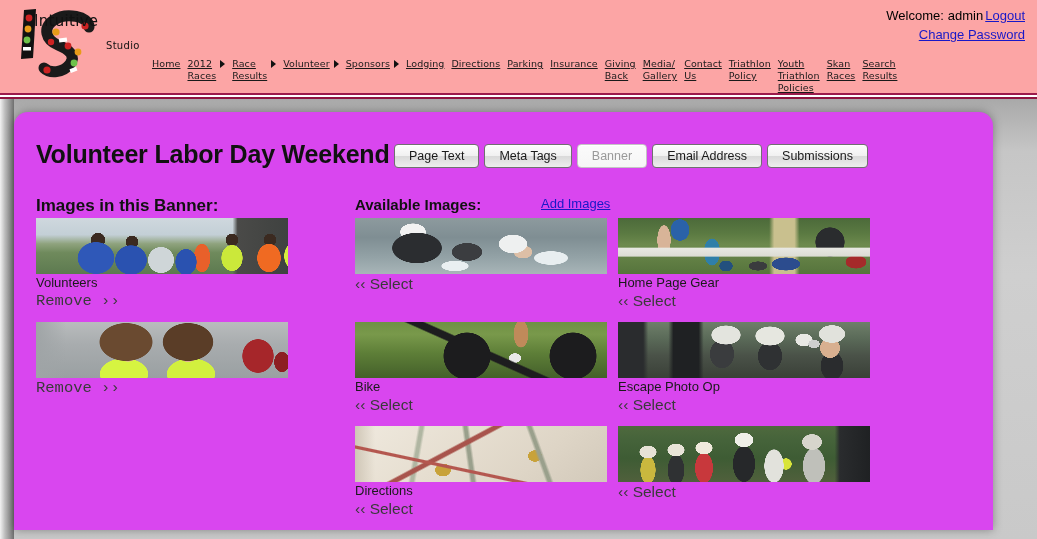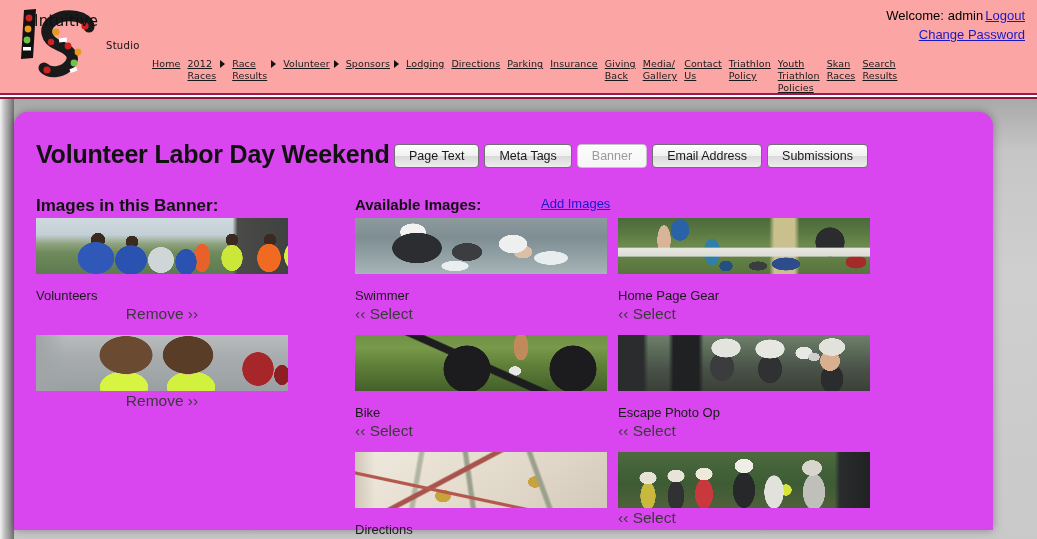--- a/index.html
+++ b/index.html
@@ -156,29 +156,29 @@
     width: 252px; height: 56px;
     display:block;
     overflow:hidden;
     position:relative;
     background:#999;
   }
 
   .cap {
     font-size: 13px; color:#1a1a1a;
     line-height: 16px;
-    padding-top: 14px;
+    padding-top: 1px;
     white-space: nowrap;
   }
   .action {
     font-size: 15.5px; color:#3a3a3a;
     line-height: 20px;
     white-space: nowrap;
   }
-  .action.right { text-align: center; }
+  .action.right { text-align: left; font-family: Liberation Mono, monospace; }
 
   
   .grid { display: grid; grid-template-columns: 252px 252px; column-gap: 11px; }
 
   
   .art { position:absolute; inset:0; }
 </style>
 </head>
 <body>
 
@@ -363,21 +363,20 @@
     <div class="art" style="background:
       radial-gradient(ellipse 36px 22px at 62px 30px,#2b2d30 0%,#2b2d30 68%,transparent 70%),
       radial-gradient(ellipse 18px 12px at 58px 14px,#f2f2f2 0%,#f2f2f2 70%,transparent 72%),
       radial-gradient(ellipse 9px 4px at 60px 21px,#17181a 0%,#17181a 70%,transparent 72%),
       radial-gradient(ellipse 22px 13px at 112px 34px,#3b3d40 0%,#3b3d40 68%,transparent 70%),
       radial-gradient(ellipse 20px 13px at 158px 26px,#eef0f0 0%,#eef0f0 70%,transparent 72%),
       radial-gradient(ellipse 13px 9px at 168px 34px,#ddbfa6 0%,#ddbfa6 70%,transparent 72%),
       radial-gradient(ellipse 30px 12px at 196px 40px,#e8eef0 0%,#e8eef0 55%,transparent 58%),
       radial-gradient(ellipse 24px 9px at 100px 48px,#e9eff1 0%,#e9eff1 55%,transparent 58%);"></div>
             </div>
-            <div class="cap">Swimmer</div>
             <div class="action">‹‹  Select</div>
           </div>
           <div class="card">
             <div class="thumb">
     <div class="art" style="background:
       linear-gradient(180deg,#4c6a3a 0%,#5b7a42 28%,#6d8a4d 48%,#56743c 100%);"></div>
     <div class="art" style="background:
       linear-gradient(180deg,transparent 52%,#e8e8e2 54%,#dcdcd4 68%,transparent 70%),
       radial-gradient(ellipse 10px 22px at 46px 22px,#d8b498 0%,#d8b498 66%,transparent 68%),
       radial-gradient(ellipse 14px 16px at 62px 12px,#2a62a8 0%,#2a62a8 66%,transparent 68%),

